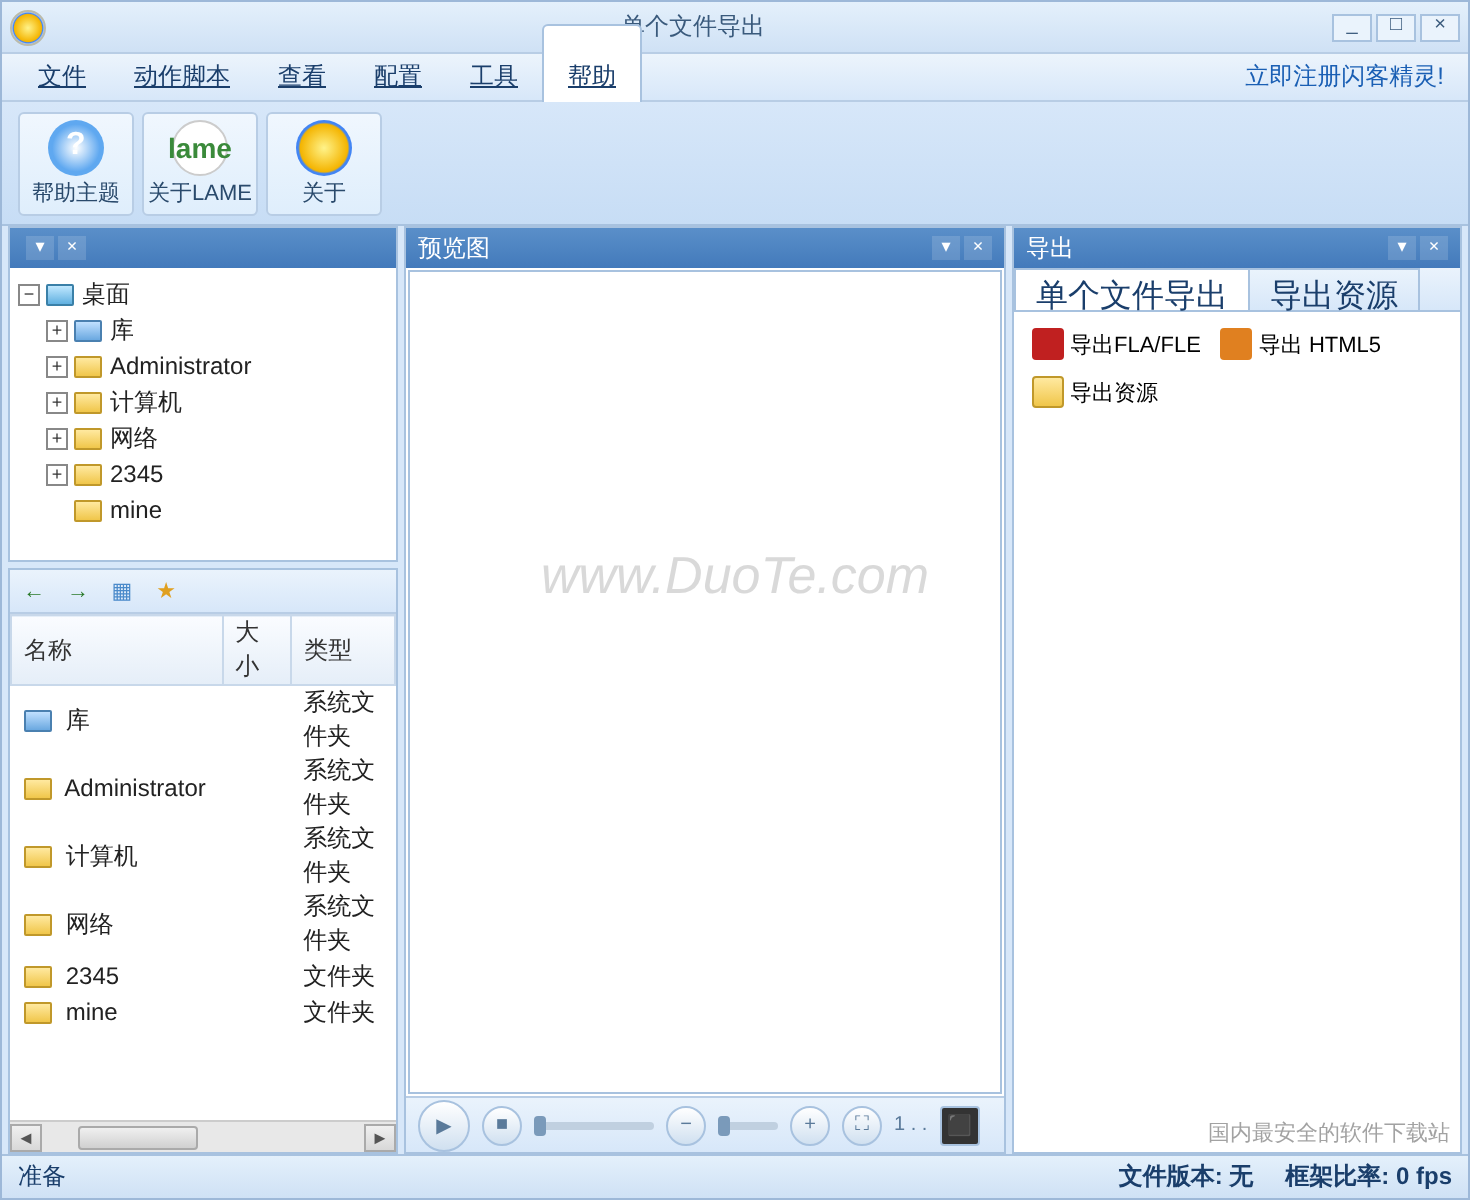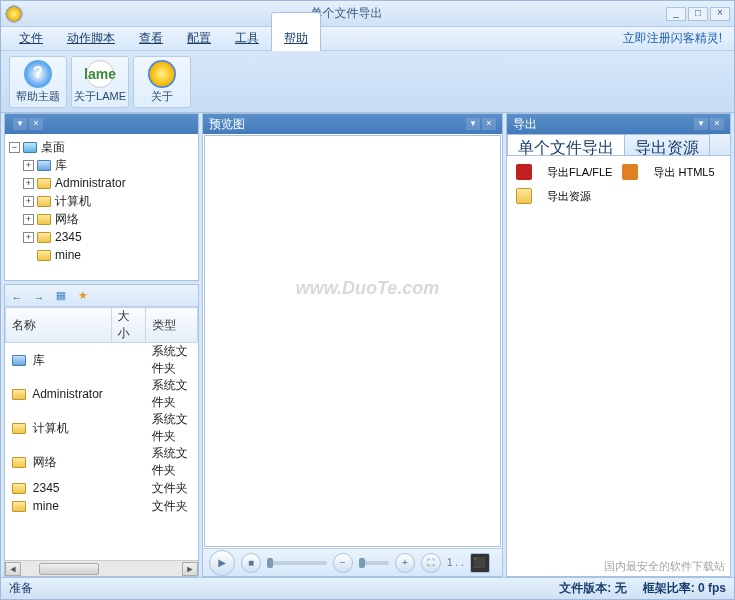--- a/index.html
+++ b/index.html
@@ -59,32 +59,32 @@
 .pcbtn.big { width: 26px; height: 26px; }
 .pcslider { width: 60px; height: 4px; background: #c0d0e0; border-radius: 2px; position: relative; }
 .pcslider::after { content: ""; position: absolute; left: 0; top: -3px; width: 6px; height: 10px; background: #7a9aba; border-radius: 2px; }
 
 .rightcol { width: 225px; display: flex; flex-direction: column; }
 .export-tabs { height: 22px; display: flex; border-bottom: 1px solid #a8c2df; background: linear-gradient(#eaf3fc, #d7e7f9); }
 .export-tab { padding: 3px 10px; border: 1px solid #a8c2df; border-bottom: none; background: #fff; margin-right: -1px; cursor: pointer; color: #1a3e6b; font-size: 16px; }
 .export-tab.inactive { background: linear-gradient(#eaf3fc, #d7e7f9); }
 .export-body { flex: 1; background: #fff; padding: 6px; }
 .export-row { display: flex; align-items: center; gap: 4px; flex-wrap: wrap; }
-.export-item { display: flex; align-items: center; gap: 15px; cursor: pointer; padding: 2px 3px; }
+.export-item { display: flex; align-items: center; gap: 3px; cursor: pointer; padding: 2px 3px; }
 .export-item .eicon { width: 16px; height: 16px; border-radius: 2px; }
 .eicon.fla { background: #c02020; }
 .eicon.html5 { background: #e08020; }
 .eicon.res { background: linear-gradient(#ffe9a0, #f0c64a); border: 1px solid #c0982a; }
 .export-item span { font-size: 11px; }
 
 .statusbar { height: 22px; background: linear-gradient(#e4f0fb, #cfe1f5); border-top: 1px solid #a8c2df; display: flex; align-items: center; padding: 0 8px; color: #1a3e6b; font-size: 11px; }
 .statusbar .st-spacer { flex: 1; }
 .statusbar .st-item { margin-left: 16px; font-weight: bold; }
 
-.watermark { position: absolute; left: 50%; top: 48%; transform: translate(-50%, -50%); font-size: 18px; font-weight: bold; font-style: italic; color: rgba(180,180,180,0.5); pointer-events: none; z-index: 50; font-family: Arial; }
+.watermark { position: absolute; left: 50%; top: 48%; transform: translate(-50%, -50%); font-size: 26px; font-weight: normal; font-style: italic; color: rgba(180,180,180,0.5); pointer-events: none; z-index: 50; font-family: Arial; }
 .brandmark { position: absolute; right: 10px; bottom: 26px; text-align: right; pointer-events: none; z-index: 50; }
 .brandmark .b1 { font-size: 14px; font-weight: bold; color: rgba(60,130,200,0.6); font-style: italic; }
 .brandmark .b2 { font-size: 11px; color: rgba(100,100,100,0.6); }
 .hscroll { height: 16px; background: #e8e8e8; border-top: 1px solid #ccc; display:flex; align-items:center; }
 .hscroll .thumb { width: 60px; height: 12px; background: linear-gradient(#f0f0f0, #d0d0d0); border: 1px solid #aaa; border-radius: 2px; margin-left: 18px; }
 .hscroll .arrow { width: 16px; height: 14px; background: linear-gradient(#f0f0f0,#d8d8d8); border:1px solid #aaa; text-align:center; line-height:12px; font-size:9px; color:#555; }
 </style>
 </head>
 <body>
 

